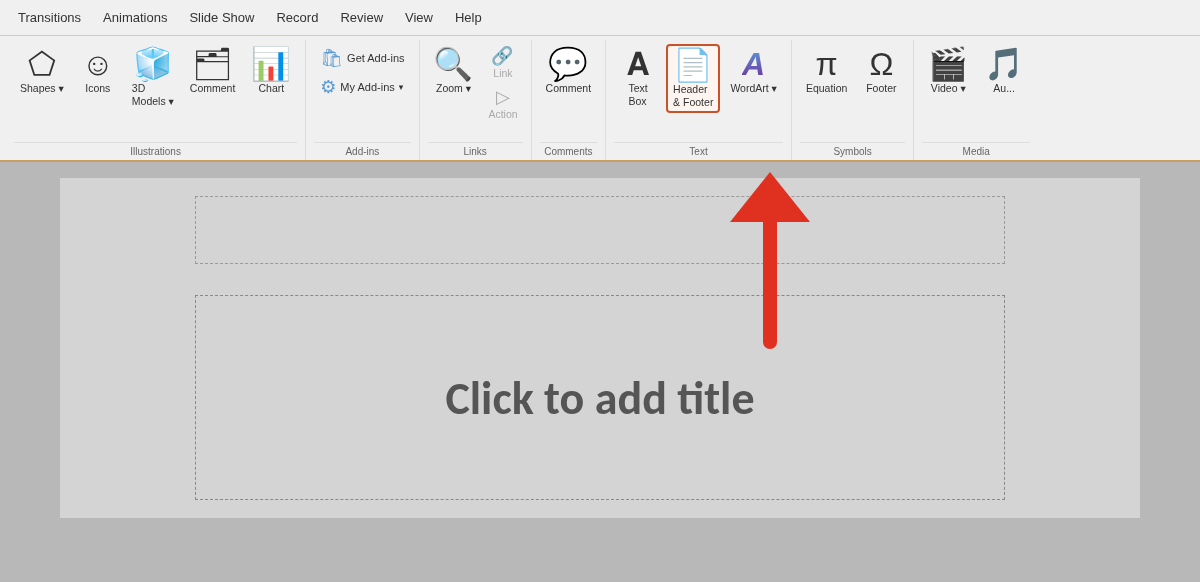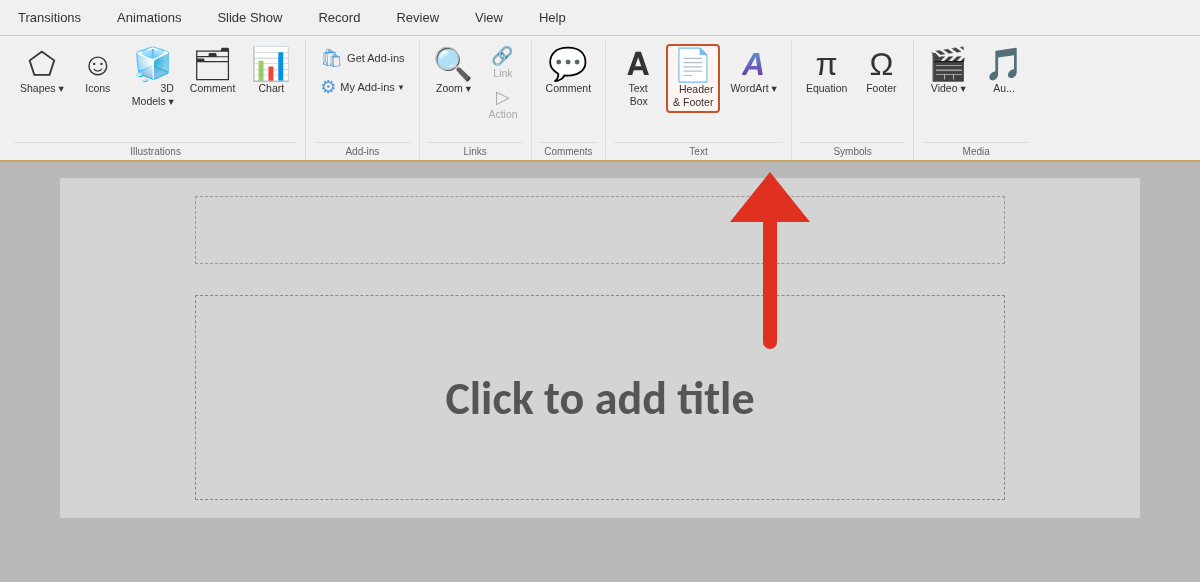--- a/index.html
+++ b/index.html
@@ -14,21 +14,21 @@
     }
 
     
     .menu-bar {
       background: #f0f0f0;
       display: flex;
       align-items: center;
       height: 36px;
       padding: 0 8px;
       border-bottom: 1px solid #ccc;
-      gap: 16px;
+      gap: 2px;
     }
     .menu-item {
       padding: 4px 10px;
       font-size: 13px;
       cursor: pointer;
       border-radius: 3px;
       color: #333;
     }
 
     
@@ -93,21 +93,21 @@
     }
 
     .ribbon-btn .btn-icon {
       font-size: 28px;
       line-height: 1;
       color: #333;
     }
     .ribbon-btn .btn-label {
       font-size: 10.5px;
       line-height: 1.2;
-      text-align: right;
+      text-align: left;
       white-space: pre-line;
     }
 
     
     .ribbon-btn-lg {
       flex-direction: column;
       min-width: 48px;
     }
     .ribbon-btn-lg .btn-icon { font-size: 32px; }
 

